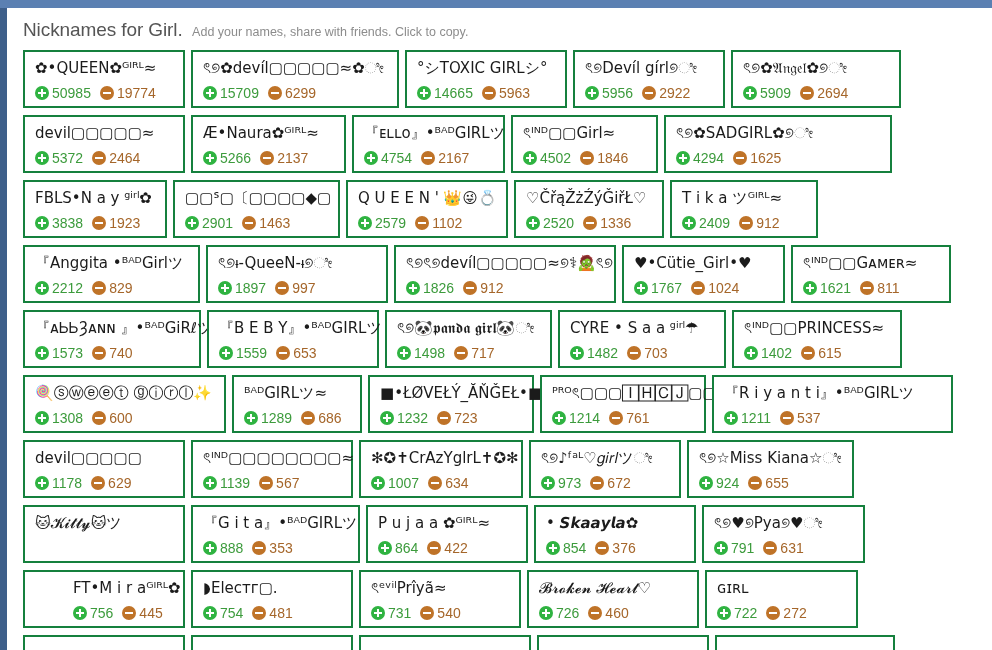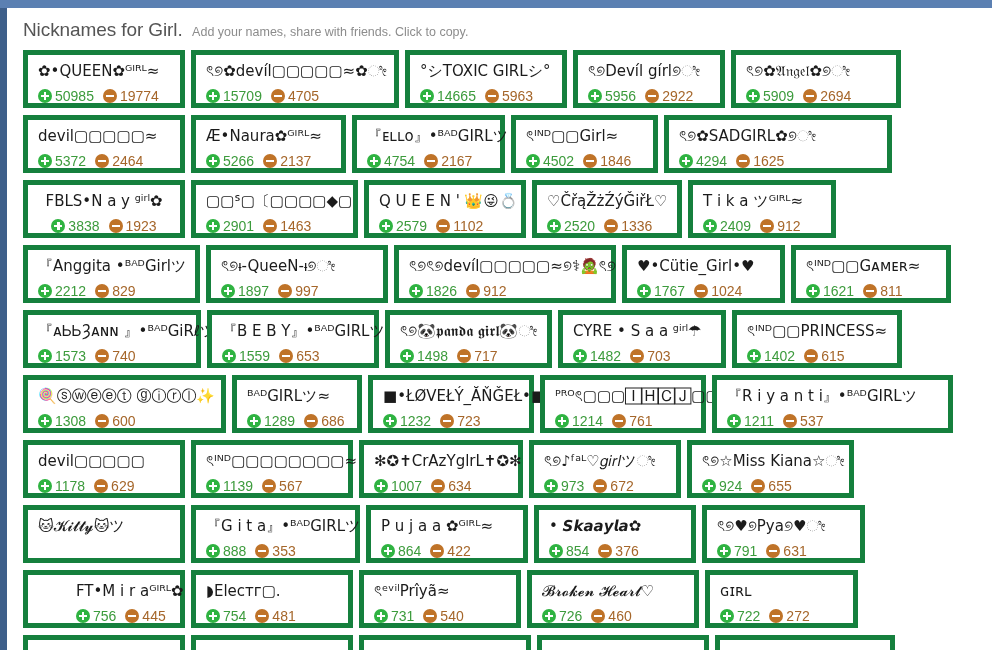--- a/index.html
+++ b/index.html
@@ -71,21 +71,21 @@
   
   #nickname-grid {
     display: flex;
     flex-wrap: wrap;
     align-content: flex-start;
     padding: 9px 0 0 16px;
     width: 952px;
   }
   .nick-card {
     box-sizing: border-box;
-    border: 5px solid #15803d;
+    border: 2px solid #15803d;
     background: #ffffff;
     margin: 0 6px 7px 0;
     padding: 7px 10px 6px 10px;
     height: 58px;
     overflow: visible;
     position: relative;
     flex: 0 0 auto;
   }
   .nick-name {
     font-size: 15px;
@@ -155,21 +155,21 @@
       <span id="page-subtitle">Add your names, share with friends. Click to copy.</span>
     </div>
 
     <div id="nickname-grid">
         <div class="nick-card" style="width: 162px;">
           <div class="nick-name">✿•QUEEN✿ᴳᴵᴿᴸ≈</div>
           <div class="nick-votes"><span class="vote-group"><span class="icon-up"></span><span class="count-up">50985</span></span><span class="vote-group"><span class="icon-down"></span><span class="count-down">19774</span></span></div>
         </div>
         <div class="nick-card" style="width: 208px;">
           <div class="nick-name">ৎ୭✿devíl▢▢▢▢▢≈✿ೀ</div>
-          <div class="nick-votes"><span class="vote-group"><span class="icon-up"></span><span class="count-up">15709</span></span><span class="vote-group"><span class="icon-down"></span><span class="count-down">4705</span></span></div>
+          <div class="nick-votes"><span class="vote-group"><span class="icon-up"></span><span class="count-up">15709</span></span><span class="vote-group"><span class="icon-down"></span><span class="count-down">6299</span></span></div>
         </div>
         <div class="nick-card" style="width: 162px;">
           <div class="nick-name">°シTOXIC GIRLシ°</div>
           <div class="nick-votes"><span class="vote-group"><span class="icon-up"></span><span class="count-up">14665</span></span><span class="vote-group"><span class="icon-down"></span><span class="count-down">5963</span></span></div>
         </div>
         <div class="nick-card" style="width: 152px;">
           <div class="nick-name">ৎ୭Devíl gírl୭ೀ</div>
           <div class="nick-votes"><span class="vote-group"><span class="icon-up"></span><span class="count-up">5956</span></span><span class="vote-group"><span class="icon-down"></span><span class="count-down">2922</span></span></div>
         </div>
         <div class="nick-card" style="width: 170px;">
@@ -189,21 +189,21 @@
           <div class="nick-votes"><span class="vote-group"><span class="icon-up"></span><span class="count-up">4754</span></span><span class="vote-group"><span class="icon-down"></span><span class="count-down">2167</span></span></div>
         </div>
         <div class="nick-card" style="width: 147px;">
           <div class="nick-name">ৎᴵᴺᴰ▢▢Girl≈</div>
           <div class="nick-votes"><span class="vote-group"><span class="icon-up"></span><span class="count-up">4502</span></span><span class="vote-group"><span class="icon-down"></span><span class="count-down">1846</span></span></div>
         </div>
         <div class="nick-card" style="width: 228px;">
           <div class="nick-name">ৎ୭✿SADGIRL✿୭ೀ</div>
           <div class="nick-votes"><span class="vote-group"><span class="icon-up"></span><span class="count-up">4294</span></span><span class="vote-group"><span class="icon-down"></span><span class="count-down">1625</span></span></div>
         </div>
-        <div class="nick-card" style="width: 162px; text-align: center;">
+        <div class="nick-card" style="width: 144px;">
           <div class="nick-name">FBLS•N a y ᵍⁱʳˡ✿</div>
           <div class="nick-votes"><span class="vote-group"><span class="icon-up"></span><span class="count-up">3838</span></span><span class="vote-group"><span class="icon-down"></span><span class="count-down">1923</span></span></div>
         </div>
         <div class="nick-card" style="width: 167px;">
           <div class="nick-name">▢▢ᔆ▢〔▢▢▢▢◆▢</div>
           <div class="nick-votes"><span class="vote-group"><span class="icon-up"></span><span class="count-up">2901</span></span><span class="vote-group"><span class="icon-down"></span><span class="count-down">1463</span></span></div>
         </div>
         <div class="nick-card" style="width: 162px;">
           <div class="nick-name">Q U E E N ' 👑😜💍</div>
           <div class="nick-votes"><span class="vote-group"><span class="icon-up"></span><span class="count-up">2579</span></span><span class="vote-group"><span class="icon-down"></span><span class="count-down">1102</span></span></div>

